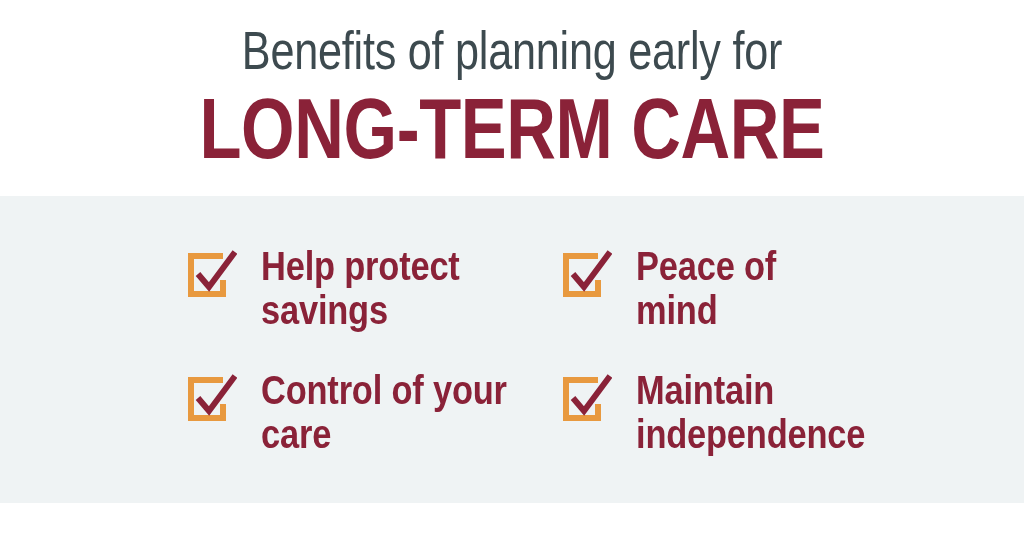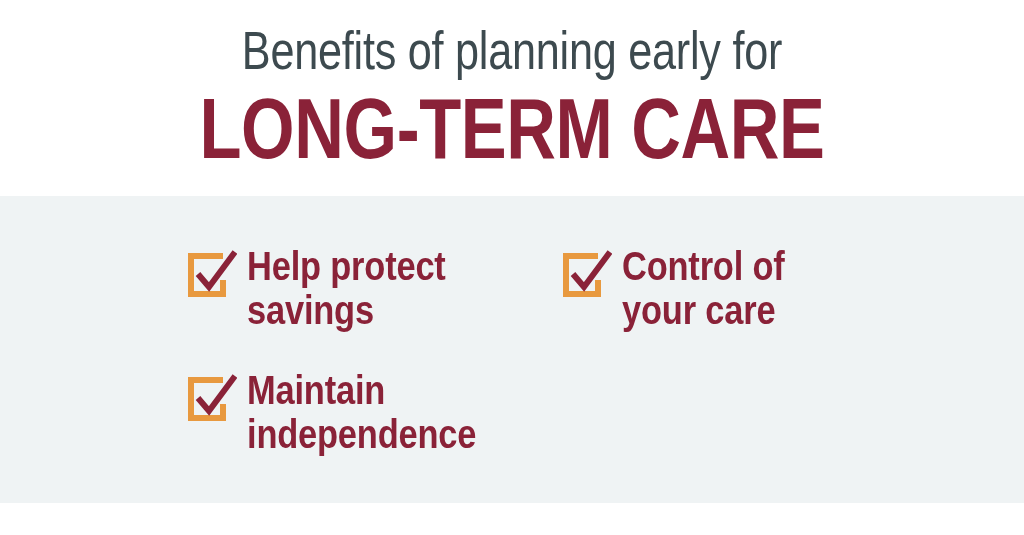--- a/index.html
+++ b/index.html
@@ -94,21 +94,21 @@
     display: grid;
     grid-template-columns: 375px 325px;
     grid-auto-rows: 124px;
     column-gap: 0px;
     row-gap: 0px;
   }
 
   .benefit {
     display: flex;
     align-items: flex-start;
-    gap: 10px;
+    gap: 24px;
   }
 
   .check-icon {
     flex: 0 0 auto;
     width: 52px;
     height: 52px;
     margin-top: 6px;
     display: block;
   }
 
@@ -141,20 +141,27 @@
   <div class="benefits">
 
     <div class="benefit">
       <svg class="check-icon" viewBox="0 0 52 52">
         <path d="M38 6 H6 V44 H38 V30" fill="none" stroke="#e8993f" stroke-width="6" stroke-linecap="butt" stroke-linejoin="miter"></path>
         <path d="M13 24 L24 37 L50 2" fill="none" stroke="#8a2238" stroke-width="6" stroke-linecap="butt" stroke-linejoin="miter"></path>
       </svg>
       <span class="benefit-label">Help protect savings</span>
     </div>
 
+    <div class="benefit">
+      <svg class="check-icon" viewBox="0 0 52 52">
+        <path d="M38 6 H6 V44 H38 V30" fill="none" stroke="#e8993f" stroke-width="6" stroke-linecap="butt" stroke-linejoin="miter"></path>
+        <path d="M13 24 L24 37 L50 2" fill="none" stroke="#8a2238" stroke-width="6" stroke-linecap="butt" stroke-linejoin="miter"></path>
+      </svg>
+      <span class="benefit-label">Peace of mind</span>
+    </div>
 
     <div class="benefit">
       <svg class="check-icon" viewBox="0 0 52 52">
         <path d="M38 6 H6 V44 H38 V30" fill="none" stroke="#e8993f" stroke-width="6" stroke-linecap="butt" stroke-linejoin="miter"></path>
         <path d="M13 24 L24 37 L50 2" fill="none" stroke="#8a2238" stroke-width="6" stroke-linecap="butt" stroke-linejoin="miter"></path>
       </svg>
       <span class="benefit-label">Control of your care</span>
     </div>
 
     <div class="benefit">

